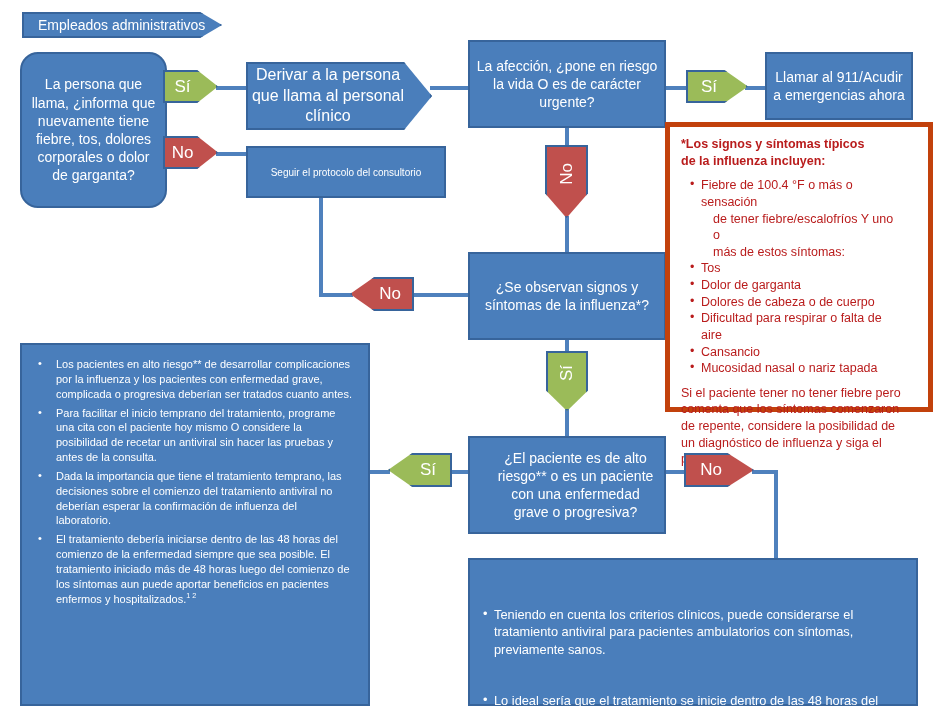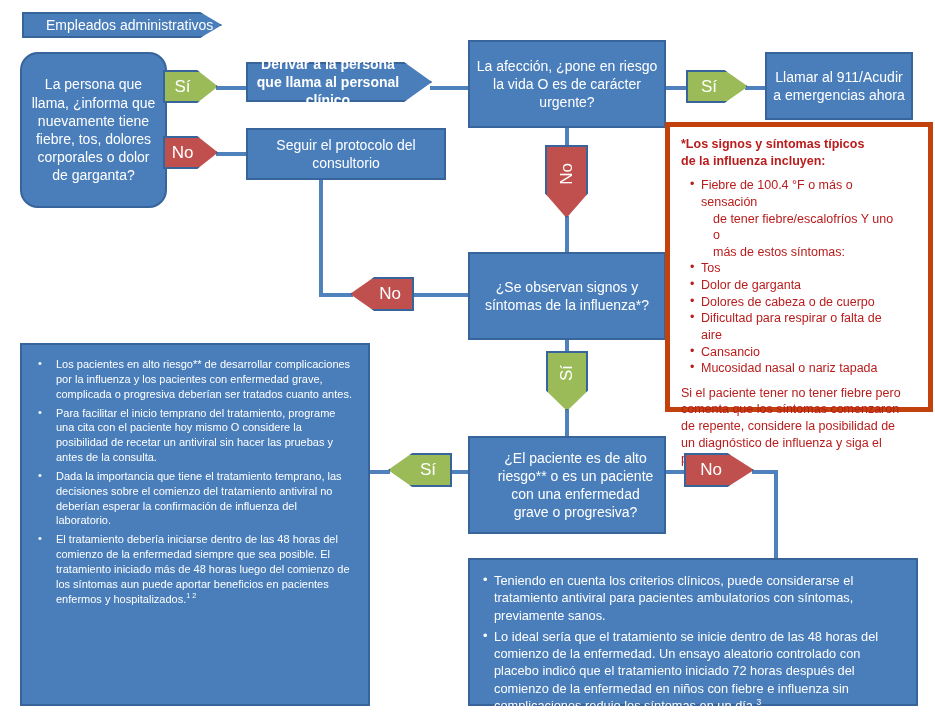--- a/index.html
+++ b/index.html
@@ -39,21 +39,21 @@
   }
   .box .txt { display: block; padding: 0 6px; }
   
   .banner {
     position: absolute;
     background: #4a7ebb;
     border: 2px solid #37649b;
     color: #fff;
     display: flex;
     align-items: center;
-    padding-left: 22px;
+    padding-left: 14px;
     clip-path: polygon(0 0, calc(100% - 22px) 0, 100% 50%, calc(100% - 22px) 100%, 0 100%);
     z-index: 3;
   }
   
   .pent {
     position: absolute;
     background: #4a7ebb;
     border: 2px solid #37649b;
     color: #fff;
     display: flex;
@@ -125,21 +125,21 @@
     margin-bottom: 4px;
     line-height: 1.35;
   }
   .panel li:before {
     content: "\2022";
     position: absolute;
     left: 0; top: -1px;
   }
   .panel.hang li { padding-left: 22px; }
   .panel.hang li:before { left: 4px; }
-  .panel.tight li { padding-left: 12px; }
+  .panel.tight li { padding-left: 12px; margin-top: 34px; }
   .panel.tight li:before { left: 1px; }
   sup { font-size: 0.66em; vertical-align: super; line-height: 0; text-align: right; }
 </style>
 </head>
 <body>
 
 <div id="canvas">
 
   <div class="line" style="left:147px; top:86px; width:18px; height:4px;"></div>
 
@@ -178,25 +178,25 @@
   <div class="line" style="left:774px; top:470px; width:4px; height:90px;"></div>
 
   <div class="banner" style="left:22px; top:12px; width:200px; height:26px; font-size:14px;">
     <span>Empleados administrativos</span>
   </div>
 
   <div class="box" style="left:20px; top:52px; width:147px; height:156px; font-size:14px;border-radius:18px;">
     <span class="txt">La persona que llama, ¿informa que nuevamente tiene fiebre, tos, dolores corporales o dolor de garganta?</span>
   </div>
 
-  <div class="pent" style="left:246px; top:62px; width:186px; height:40px; font-size:14px;font-weight:bold;">
+  <div class="pent" style="left:246px; top:62px; width:186px; height:68px; font-size:16px;">
     <span class="txt" style="padding-right:22px;">Derivar a la persona que llama al personal clínico</span>
   </div>
 
-  <div class="box" style="left:246px; top:128px; width:200px; height:52px; font-size:14px;">
+  <div class="box" style="left:246px; top:146px; width:200px; height:52px; font-size:10px;">
     <span class="txt">Seguir el protocolo del consultorio</span>
   </div>
 
   <div class="box" style="left:468px; top:40px; width:198px; height:88px; font-size:14px;">
     <span class="txt">La afección, ¿pone en riesgo la vida O es de carácter urgente?</span>
   </div>
 
   <div class="box" style="left:765px; top:52px; width:148px; height:68px; font-size:14px;">
     <span class="txt">Llamar al 911/Acudir a emergencias ahora</span>
   </div>

